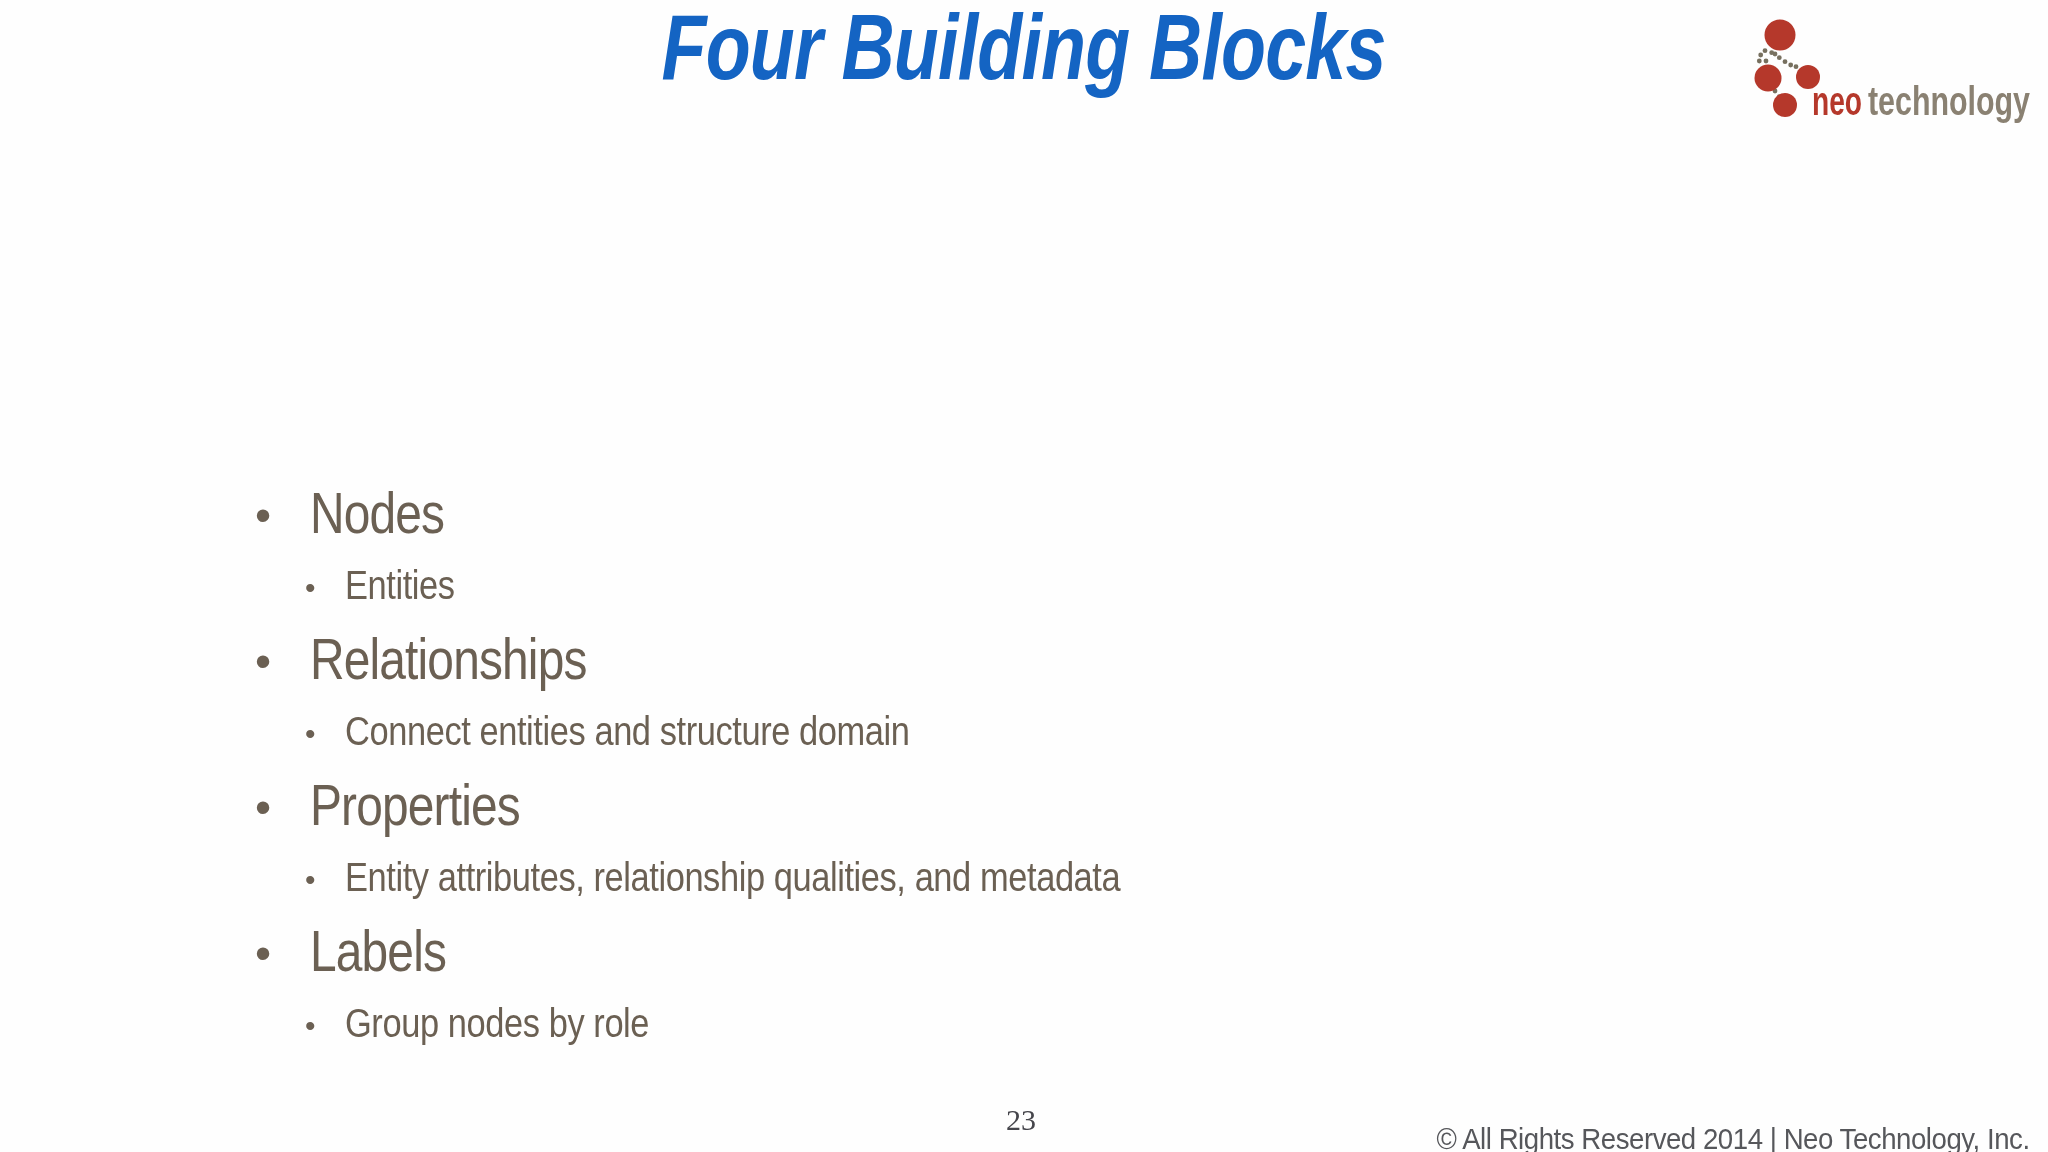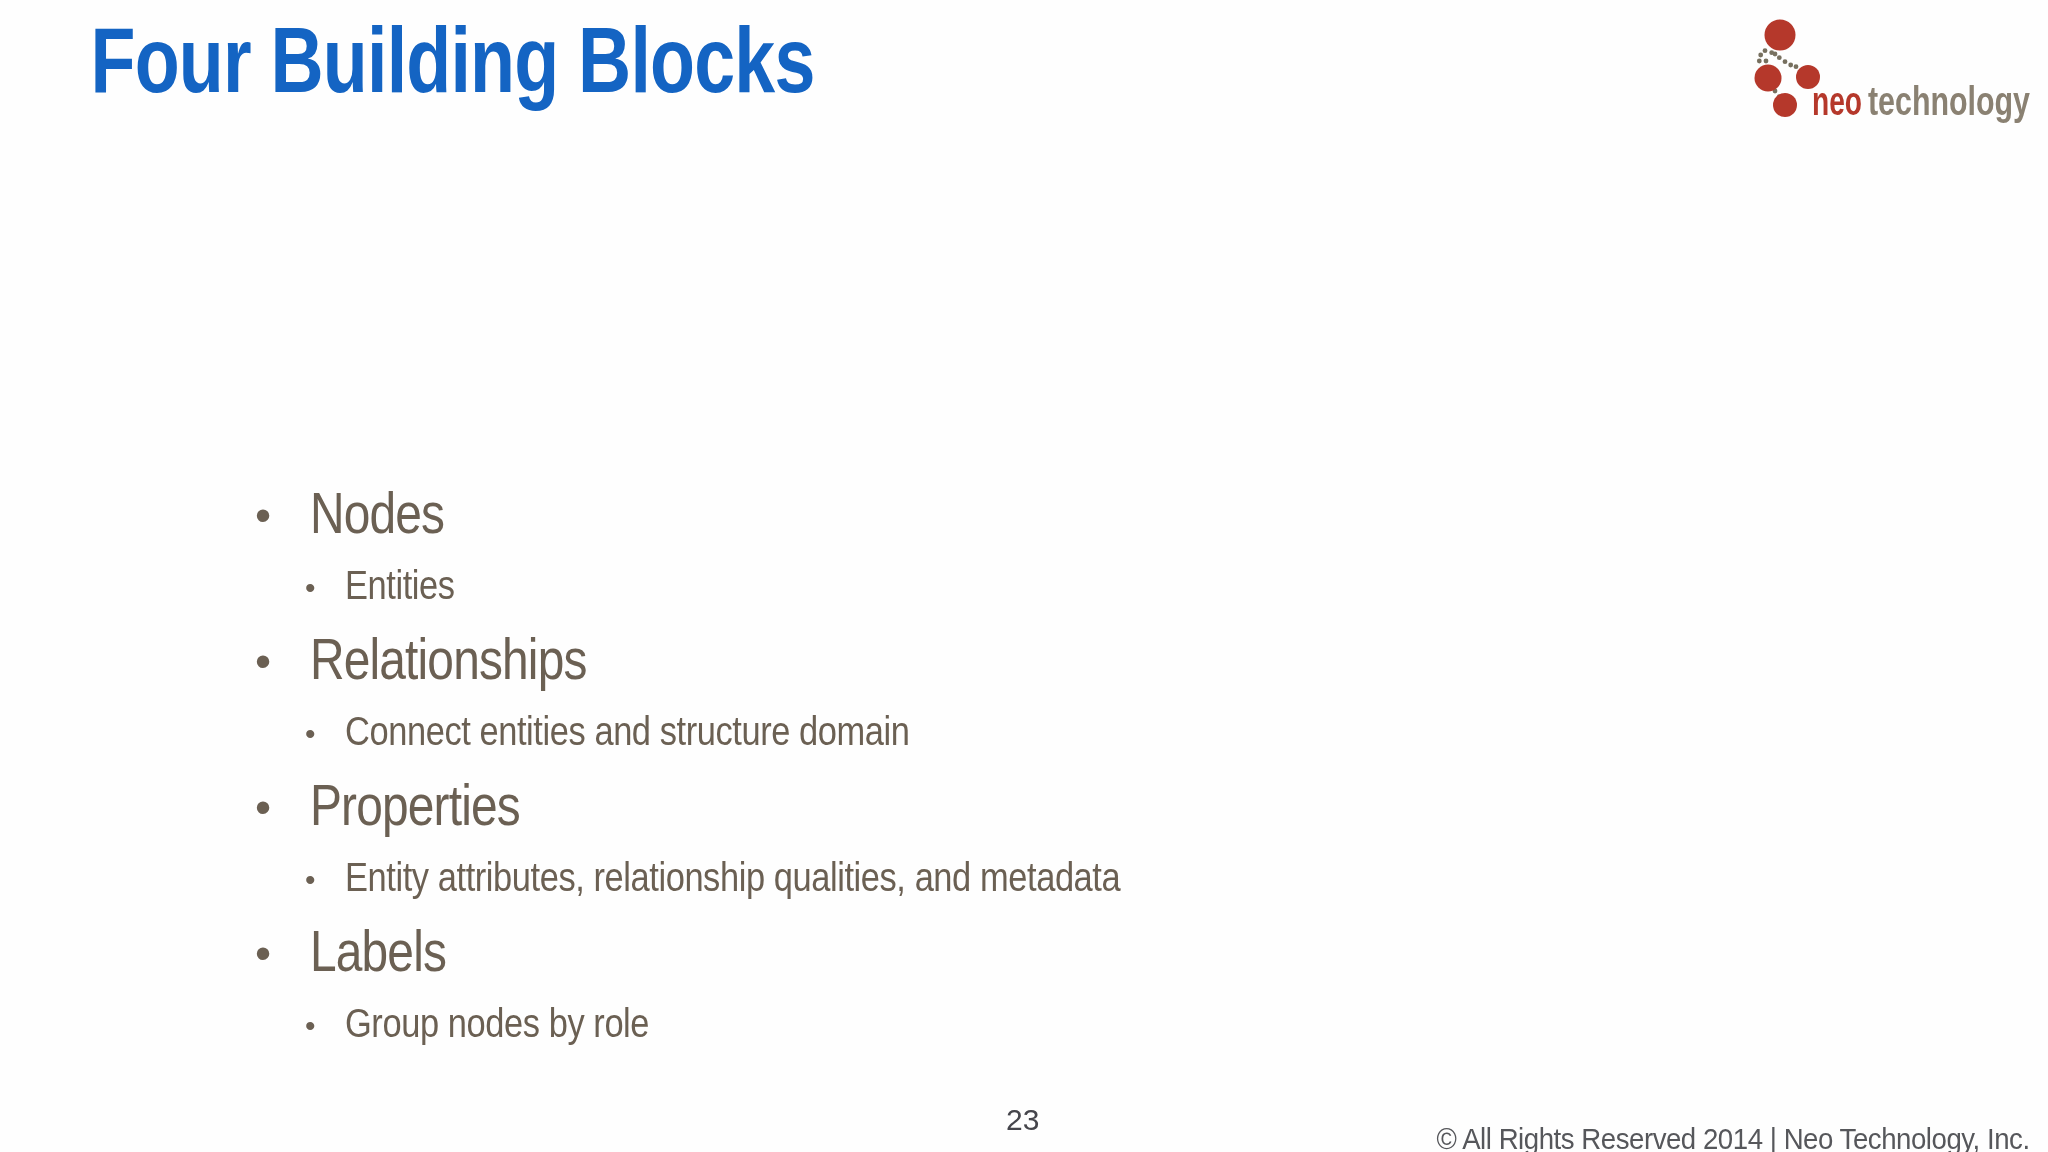--- a/index.html
+++ b/index.html
@@ -7,22 +7,24 @@
   body {
     position: relative;
     background: #fefefe;
     font-family: "Liberation Sans", sans-serif;
     overflow: hidden;
   }
 
   
   .title-wrap {
     position: absolute;
-    top: 14px; left: 0;
+    top: 1px; left: 0;
     width: 100%;
+    text-align: center;
+    font-style: italic;
   }
   .slide-title {
     display: inline-block;
     font-size: 92px;
     font-weight: bold;
     line-height: 1.0;
     letter-spacing: -1px;
     color: #1464c3;
     transform: scaleX(0.80);
     transform-origin: center top;
@@ -77,20 +79,21 @@
     transform-origin: left center;
     letter-spacing: -0.5px;
   }
 
   
   .page-number {
     position: absolute;
     top: 1103px; left: 1006px;
     font-size: 30px;
     color: #45454b;
+    font-family: Liberation Serif, serif;
   }
   .copyright {
     position: absolute;
     top: 1122px; right: 18px;
     font-size: 30px;
     color: #56575b;
     letter-spacing: -0.5px;
     white-space: nowrap;
     transform: scaleX(0.92);
     transform-origin: right center;

